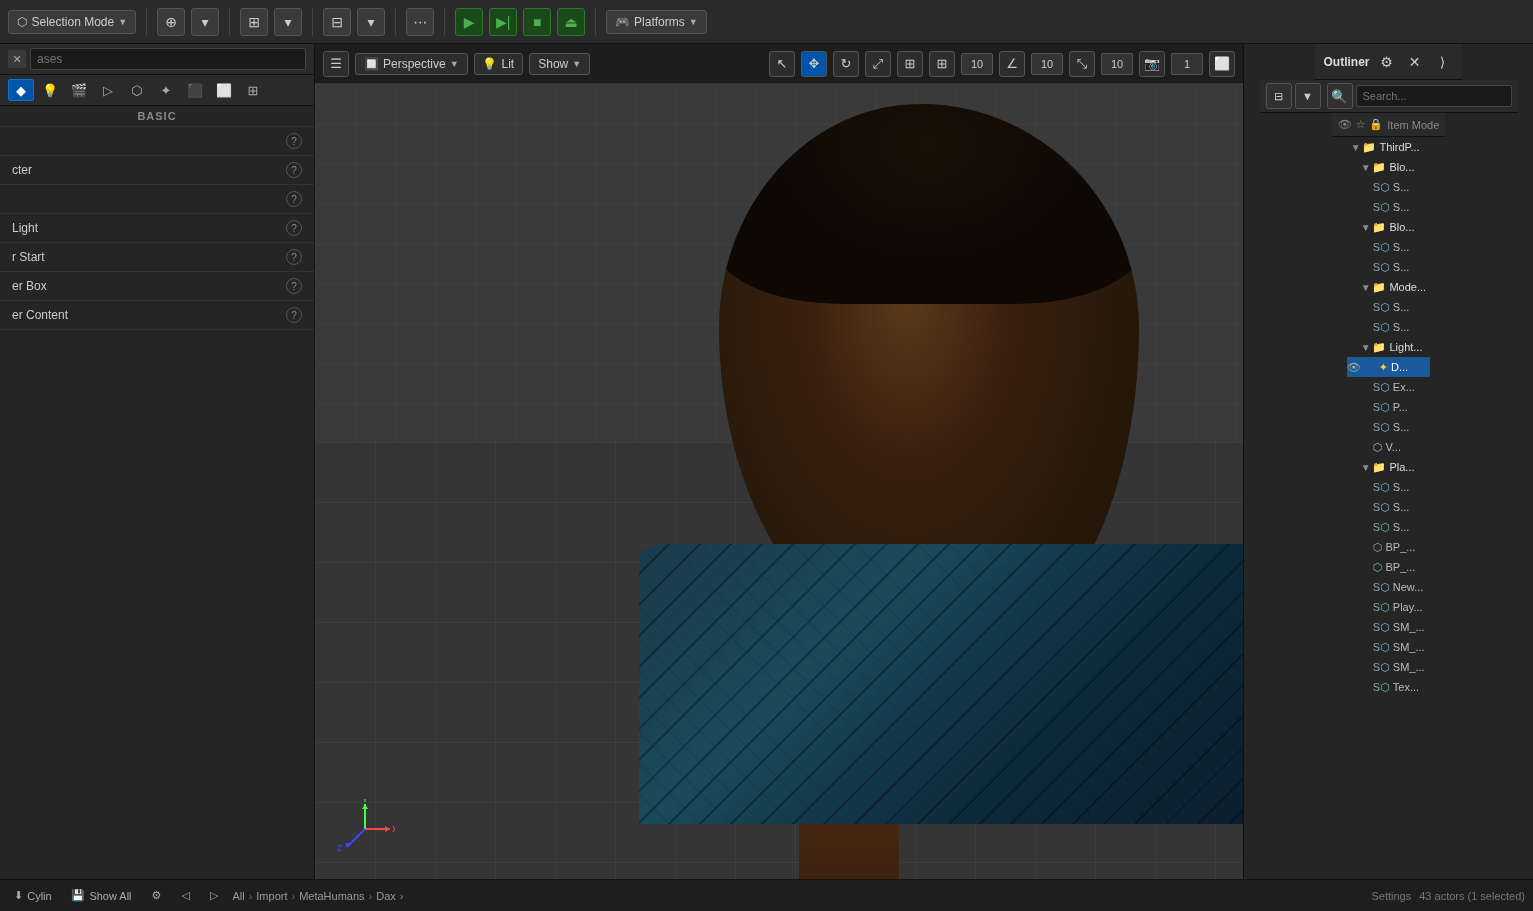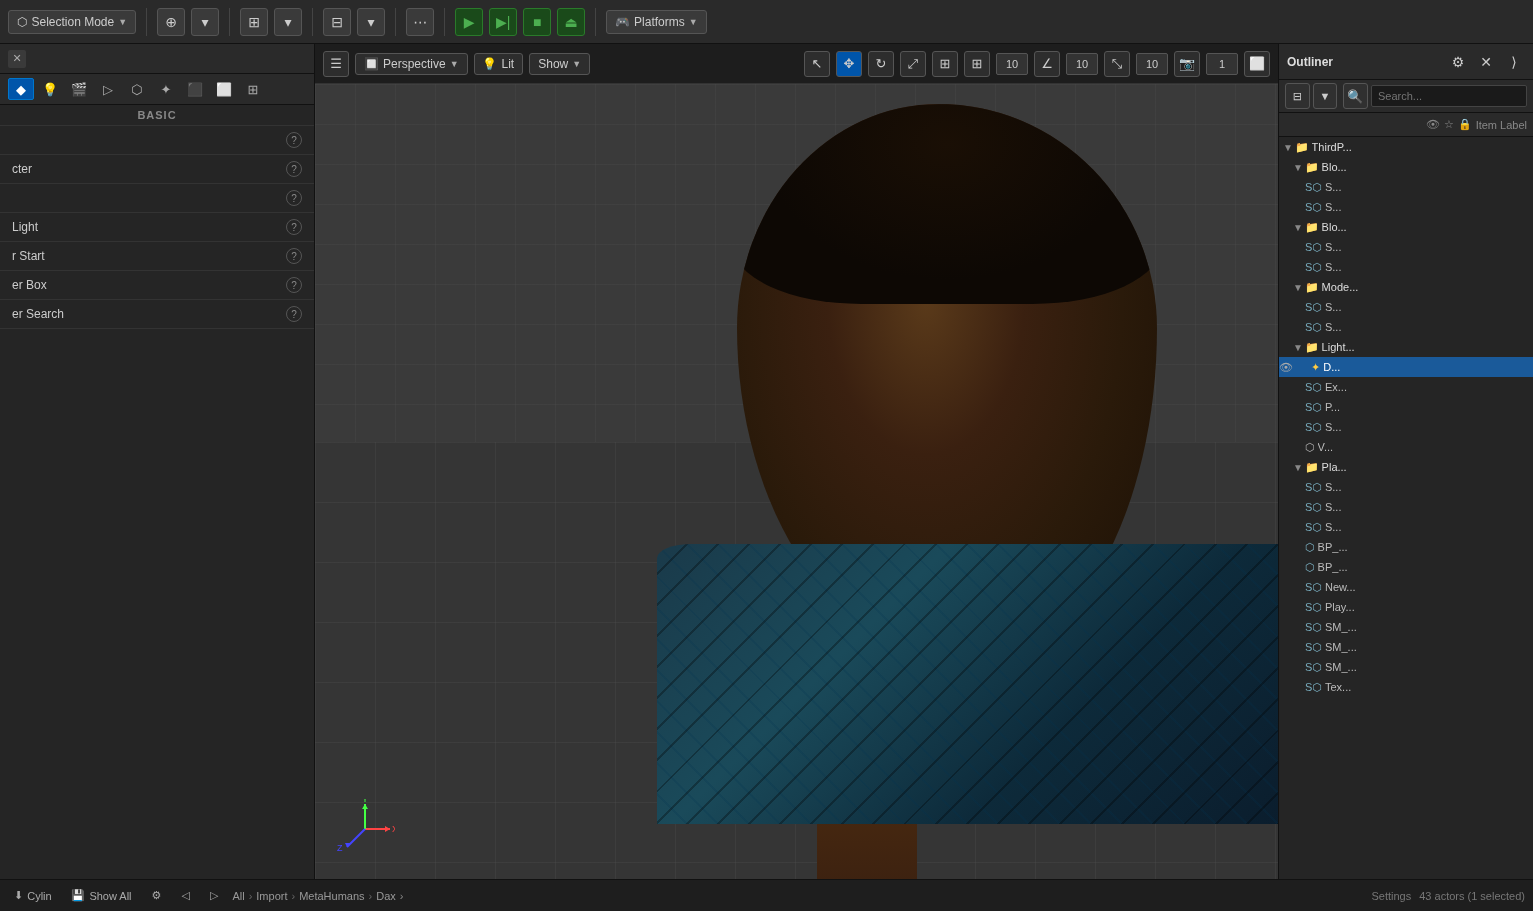--- a/index.html
+++ b/index.html
@@ -317,26 +317,27 @@
     .axes-indicator {
       position: absolute;
       bottom: 20px;
       left: 20px;
       width: 60px;
       height: 60px;
     }
 
     
     .right-panel {
-      width: 255px;
+      width: 290px;
       background: #252525;
       display: flex;
       flex-direction: column;
       border-left: 1px solid #111;
       flex-shrink: 0;
+      align-items: center;
     }
     .outliner-header {
       display: flex;
       align-items: center;
       padding: 0 8px;
       background: #2a2a2a;
       border-bottom: 1px solid #111;
       height: 36px;
       gap: 6px;
     }
@@ -463,20 +464,21 @@
     <span>Platforms</span>
     <span class="arrow">▼</span>
   </div>
 </div>
 
 <div class="main-content">
 
   <div class="left-panel">
     <div class="left-panel-header">
       <div class="close-btn">✕</div>
+      <input class="search-bar" placeholder="ases" style="">
     </div>
     <div class="icon-row">
       <div class="icon-row-btn active">◆</div>
       <div class="icon-row-btn">💡</div>
       <div class="icon-row-btn">🎬</div>
       <div class="icon-row-btn">▷</div>
       <div class="icon-row-btn">⬡</div>
       <div class="icon-row-btn">✦</div>
       <div class="icon-row-btn">⬛</div>
       <div class="icon-row-btn">⬜</div>
@@ -501,21 +503,21 @@
     </div>
     <div class="place-item">
       <span class="place-item-name">r Start</span>
       <div class="help-icon">?</div>
     </div>
     <div class="place-item">
       <span class="place-item-name">er Box</span>
       <div class="help-icon">?</div>
     </div>
     <div class="place-item">
-      <span class="place-item-name">er Search</span>
+      <span class="place-item-name">er Content</span>
       <div class="help-icon">?</div>
     </div>
   </div>
 
   <div class="viewport">
 
     <div class="viewport-toolbar">
       <div class="vp-icon-btn">☰</div>
       <div class="vp-btn">
         <span>🔲</span>
@@ -589,21 +591,21 @@
       <div class="vp-icon-btn" style="font-size:11px">⊟</div>
       <div class="vp-icon-btn" style="font-size:11px">▼</div>
       <div style="flex:1"></div>
       <div class="vp-icon-btn">🔍</div>
       <input class="outliner-search" placeholder="Search..." style="">
     </div>
     <div class="outliner-col-header">
       <span style="margin-right:4px">👁</span>
       <span style="margin-right:4px">☆</span>
       <span style="margin-right:4px">🔒</span>
-      <span>Item Label</span>
+      <span>Item Mode</span>
     </div>
     <div class="outliner-tree">
 
       <div class="tree-item folder">
         <span class="tree-indent" style="width:4px"></span>
         <span class="tree-arrow">▼</span>
         <span class="tree-icon">📁</span>
         <span class="tree-label">ThirdP...</span>
       </div>
 

